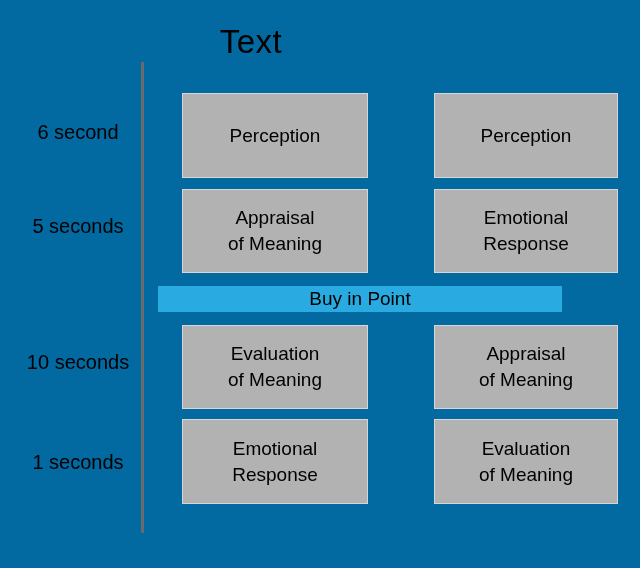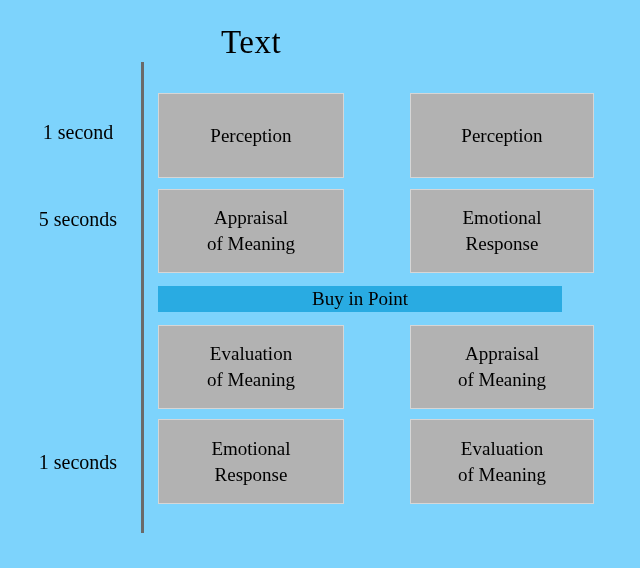--- a/index.html
+++ b/index.html
@@ -4,22 +4,22 @@
 <style>
   html, body {
     margin: 0;
     padding: 0;
     background: #ffffff;
   }
   .slide {
     position: relative;
     width: 640px;
     height: 568px;
-    background: #7dd3fc;
-    font-family: Liberation Serif, serif;
+    background: #0369a1;
+    font-family: Liberation Sans, sans-serif;
     color: var(--text, #000000);
     overflow: hidden;
   }
   .col-title {
     position: absolute;
     top: 22px;
     height: 40px;
     line-height: 40px;
     text-align: center;
     font-size: 33px;
@@ -41,33 +41,34 @@
   .time-label {
     position: absolute;
     left: 10px;
     width: 136px;
     text-align: center;
     font-size: 20px;
     line-height: 26px;
     white-space: nowrap;
   }
   .time-label.t1 { top: 119px; }
-  .time-label.t2 { top: 206px; }
+  .time-label.t2 { top: 213px; }
   .time-label.t3 { top: 349px; }
   .time-label.t4 { top: 449px; }
 
   .stage-box {
     position: absolute;
     background: var(--box-fill, #b2b2b2);
     border: 1px solid var(--box-border, #d6d6d6);
     box-sizing: border-box;
     display: flex;
     align-items: center;
     justify-content: center;
     text-align: center;
+    margin-left: 24px;
   }
   .stage-box .stage-label {
     font-size: 19px;
     line-height: 26px;
     white-space: pre-line;
   }
   .stage-box.left-col  { left: 158px; width: 186px; }
   .stage-box.right-col { left: 410px; width: 184px; }
   .stage-box.row1 { top: 93px;  height: 85px; }
   .stage-box.row2 { top: 189px; height: 84px; }
@@ -95,22 +96,23 @@
 </head>
 <body>
 
 <div class="slide">
 
   <div class="col-title text-col-title">Text</div>
 
 
   <div class="timeline-line"></div>
 
-  <div class="time-label t1">1 second</div>
+  <div class="time-label t1">6 second</div>
   <div class="time-label t2">5 seconds</div>
+  <div class="time-label t3">10 seconds</div>
   <div class="time-label t4">1 seconds</div>
 
   <div class="stage-box left-col row1">
     <span class="stage-label">Perception</span>
   </div>
   <div class="stage-box right-col row1">
     <span class="stage-label">Perception</span>
   </div>
 
   <div class="stage-box left-col row2">

